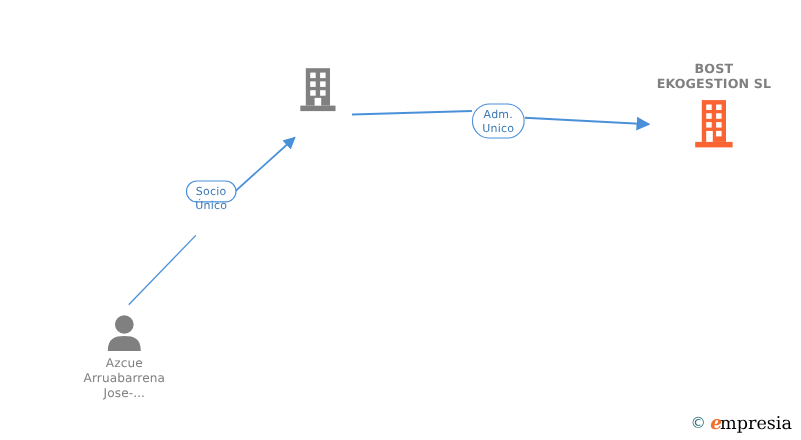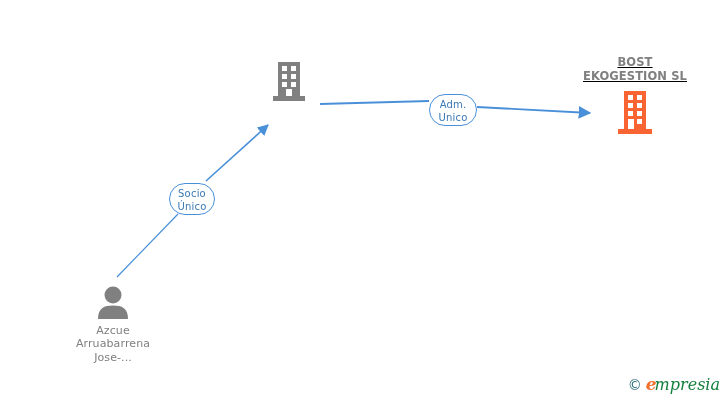--- a/index.html
+++ b/index.html
@@ -87,23 +87,22 @@
   }
   #watermark .wm-e {
     color: #f36f2c;
     font-family: "DejaVu Serif", serif;
     font-style: italic;
     font-size: 17px;
     line-height: 1;
     font-weight: bold;
   }
   #watermark .wm-rest {
-    color: #15803d;
+    color: #000000;
     font-family: "DejaVu Serif", serif;
-    font-style: italic;
     font-size: 16px;
     line-height: 1;
     margin-left: -2px;
   }
 </style>
 </head>
 <body>
 
 <div id="canvas">
 
@@ -132,21 +131,21 @@
       <rect x="10" y="6" width="5" height="5" fill="#ffffff"></rect>
       <rect x="19" y="6" width="5" height="5" fill="#ffffff"></rect>
       <rect x="10" y="14" width="5" height="5" fill="#ffffff"></rect>
       <rect x="19" y="14" width="5" height="5" fill="#ffffff"></rect>
       <rect x="10" y="22" width="5" height="5" fill="#ffffff"></rect>
       <rect x="19" y="22" width="5" height="5" fill="#ffffff"></rect>
       <rect x="14" y="29" width="6" height="7" fill="#ffffff"></rect>
     </svg>
   </div>
 
-  <div class="node node-company" style="left:570px; top:55px; width:130px;text-decoration:underline;">
+  <div class="node node-company" style="left:584px; top:55px; width:130px;">
     <div class="node-label bold">BOST
 EKOGESTION SL</div>
     <svg class="node-icon" width="36" height="46" viewBox="0 0 36 46">
       <rect x="7" y="2" width="22" height="38" fill="#fa6432"></rect>
       <rect x="1" y="40" width="34" height="5" fill="#fa6432"></rect>
       <rect x="11" y="6" width="5" height="5" fill="#ffffff"></rect>
       <rect x="20" y="6" width="5" height="5" fill="#ffffff"></rect>
       <rect x="11" y="14" width="5" height="5" fill="#ffffff"></rect>
       <rect x="20" y="14" width="5" height="5" fill="#ffffff"></rect>
       <rect x="11" y="22" width="5" height="5" fill="#ffffff"></rect>
@@ -159,21 +158,21 @@
   <div class="node node-person" style="left:57px; top:285px; width:112px;">
     <svg class="node-icon" width="34" height="34" viewBox="0 0 34 34">
       <circle cx="17" cy="10" r="8.5" fill="#808080"></circle>
       <path d="M 2 34 C 2 23 8 20.5 17 20.5 C 26 20.5 32 23 32 34 Z" fill="#808080"></path>
     </svg>
     <div class="node-label">Azcue
 Arruabarrena
 Jose-...</div>
   </div>
 
-  <div class="edge-chip" style="left:169px; top:183px; width:46px; height:32px;">Socio
+  <div class="edge-chip" style="left:169px; top:164px; width:46px; height:20px;">Socio
 Único</div>
 
   <div class="edge-chip" style="left:429px; top:94px; width:48px; height:32px;">Adm.
 Unico</div>
 
   <div id="watermark">
     <span class="wm-c">©</span>
     <span>
       <span class="wm-e">e</span><span class="wm-rest">mpresia</span>
     </span>

